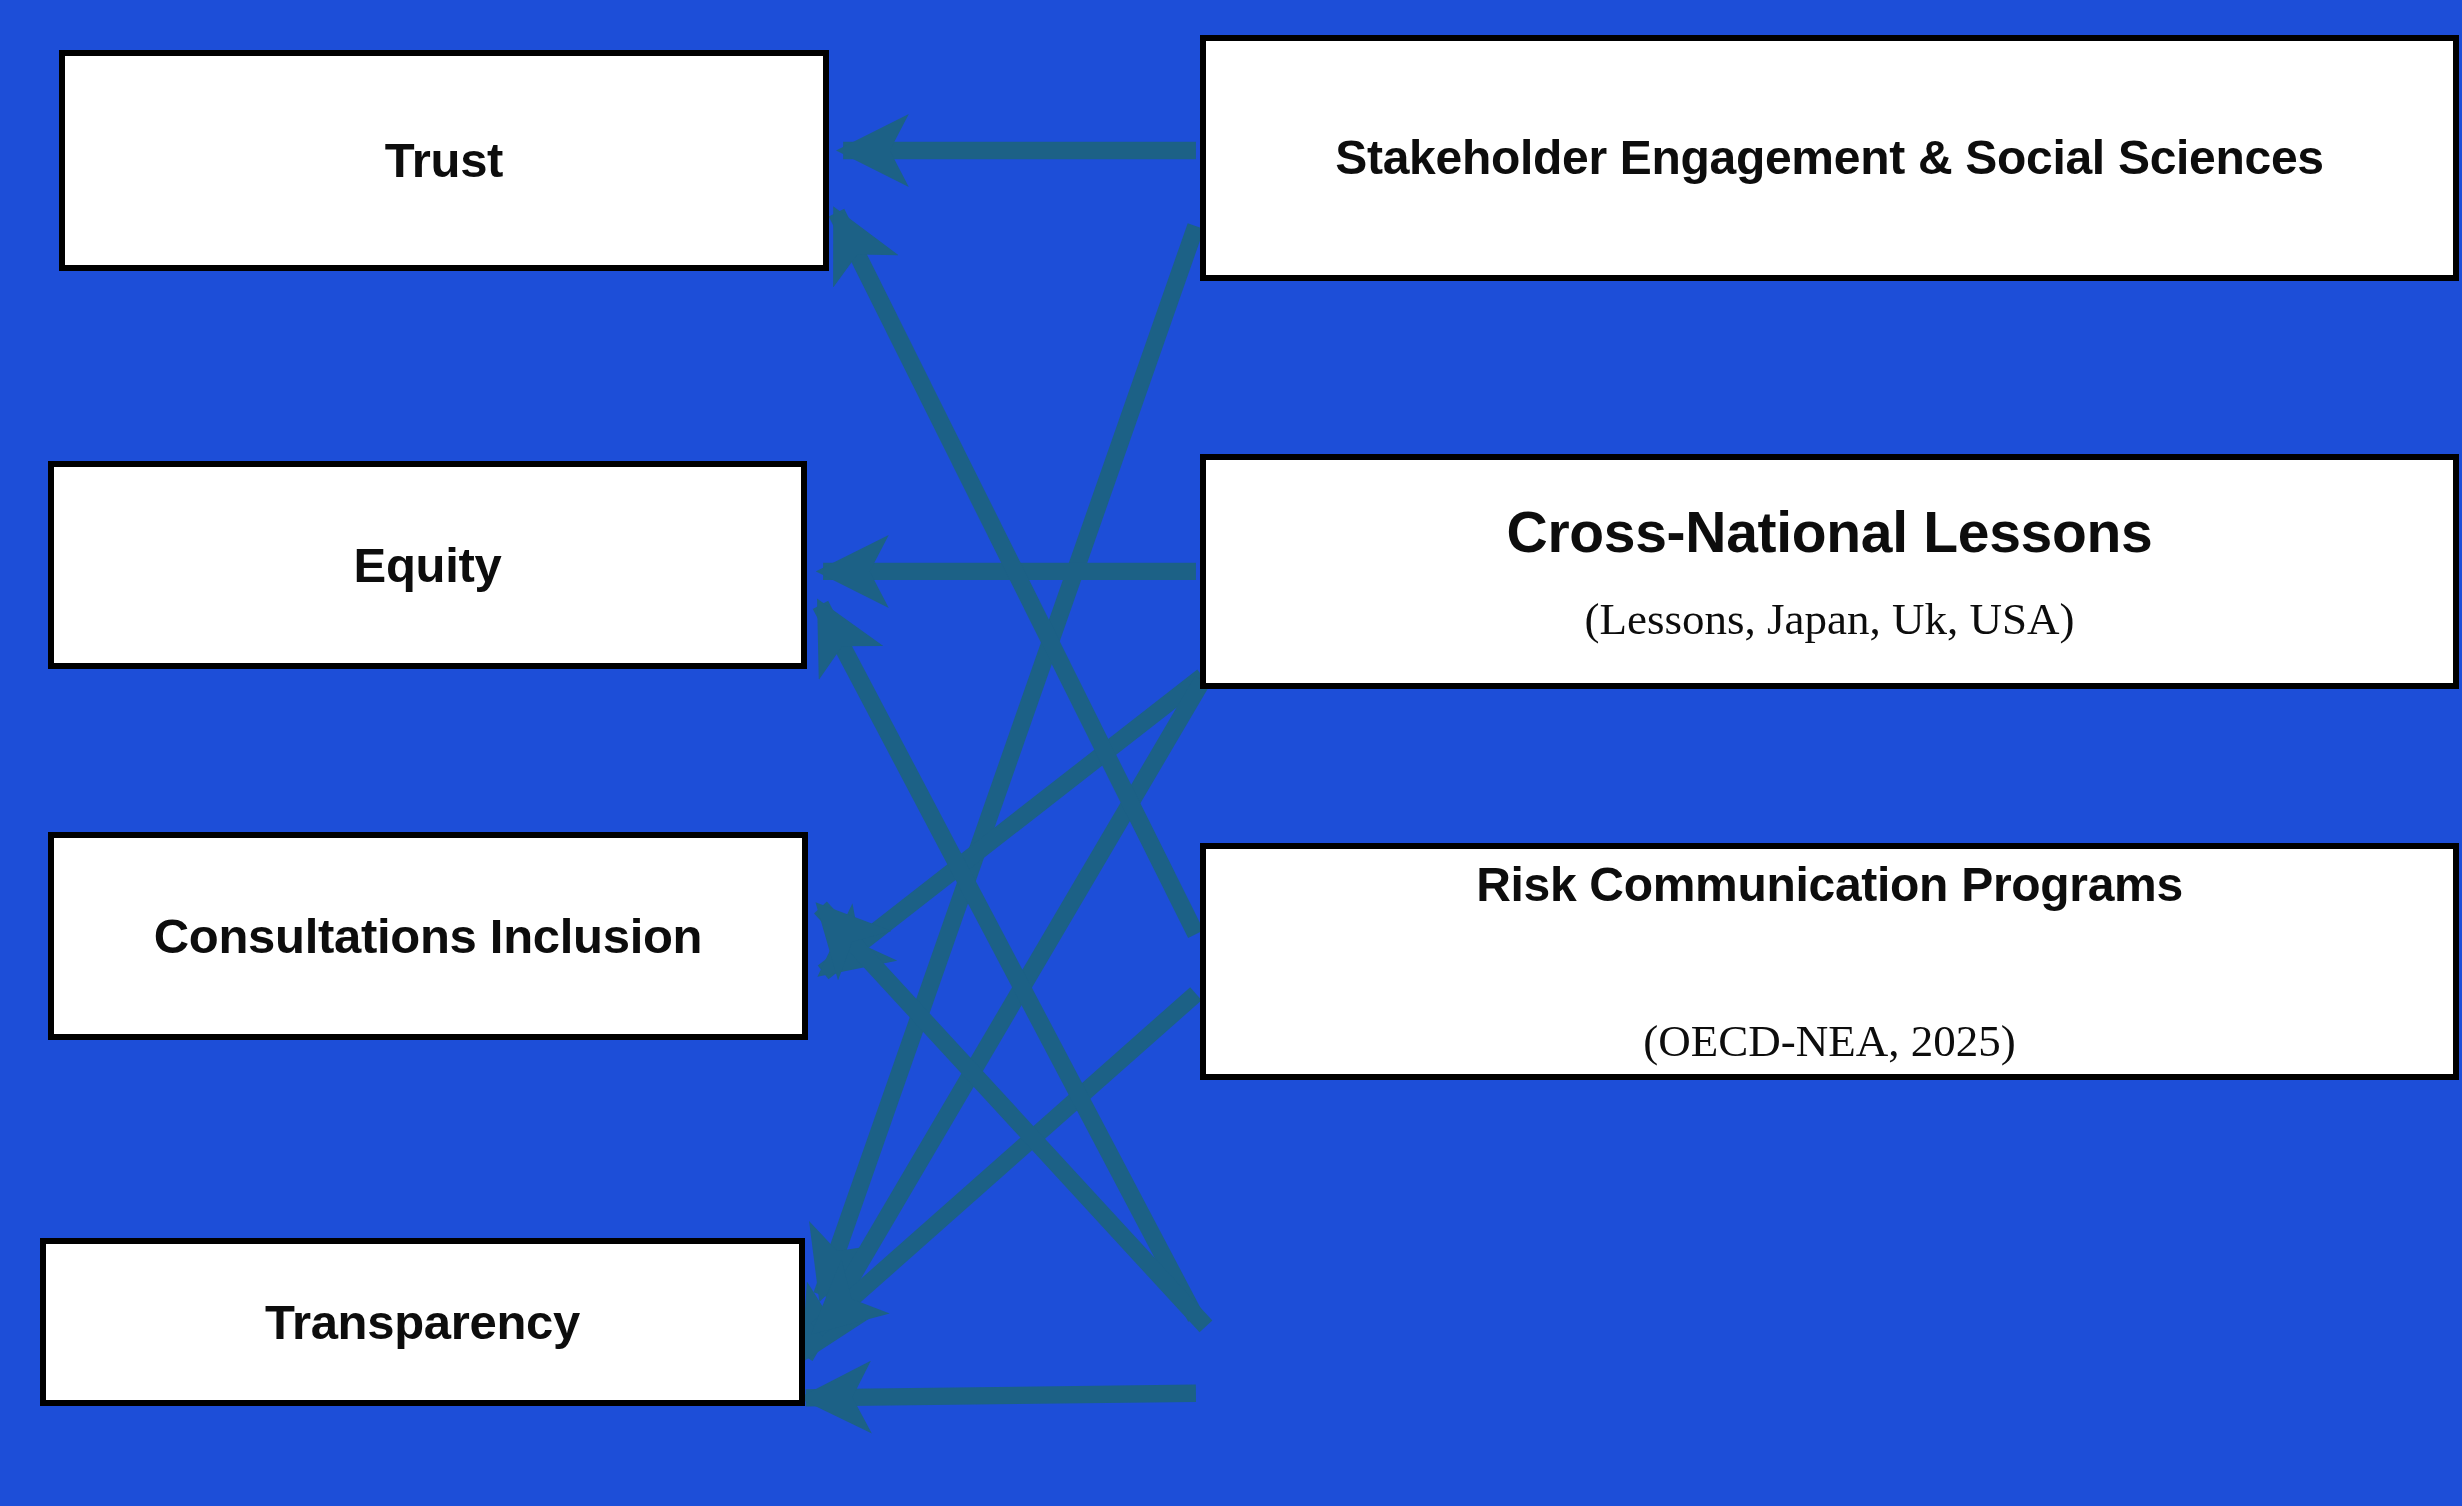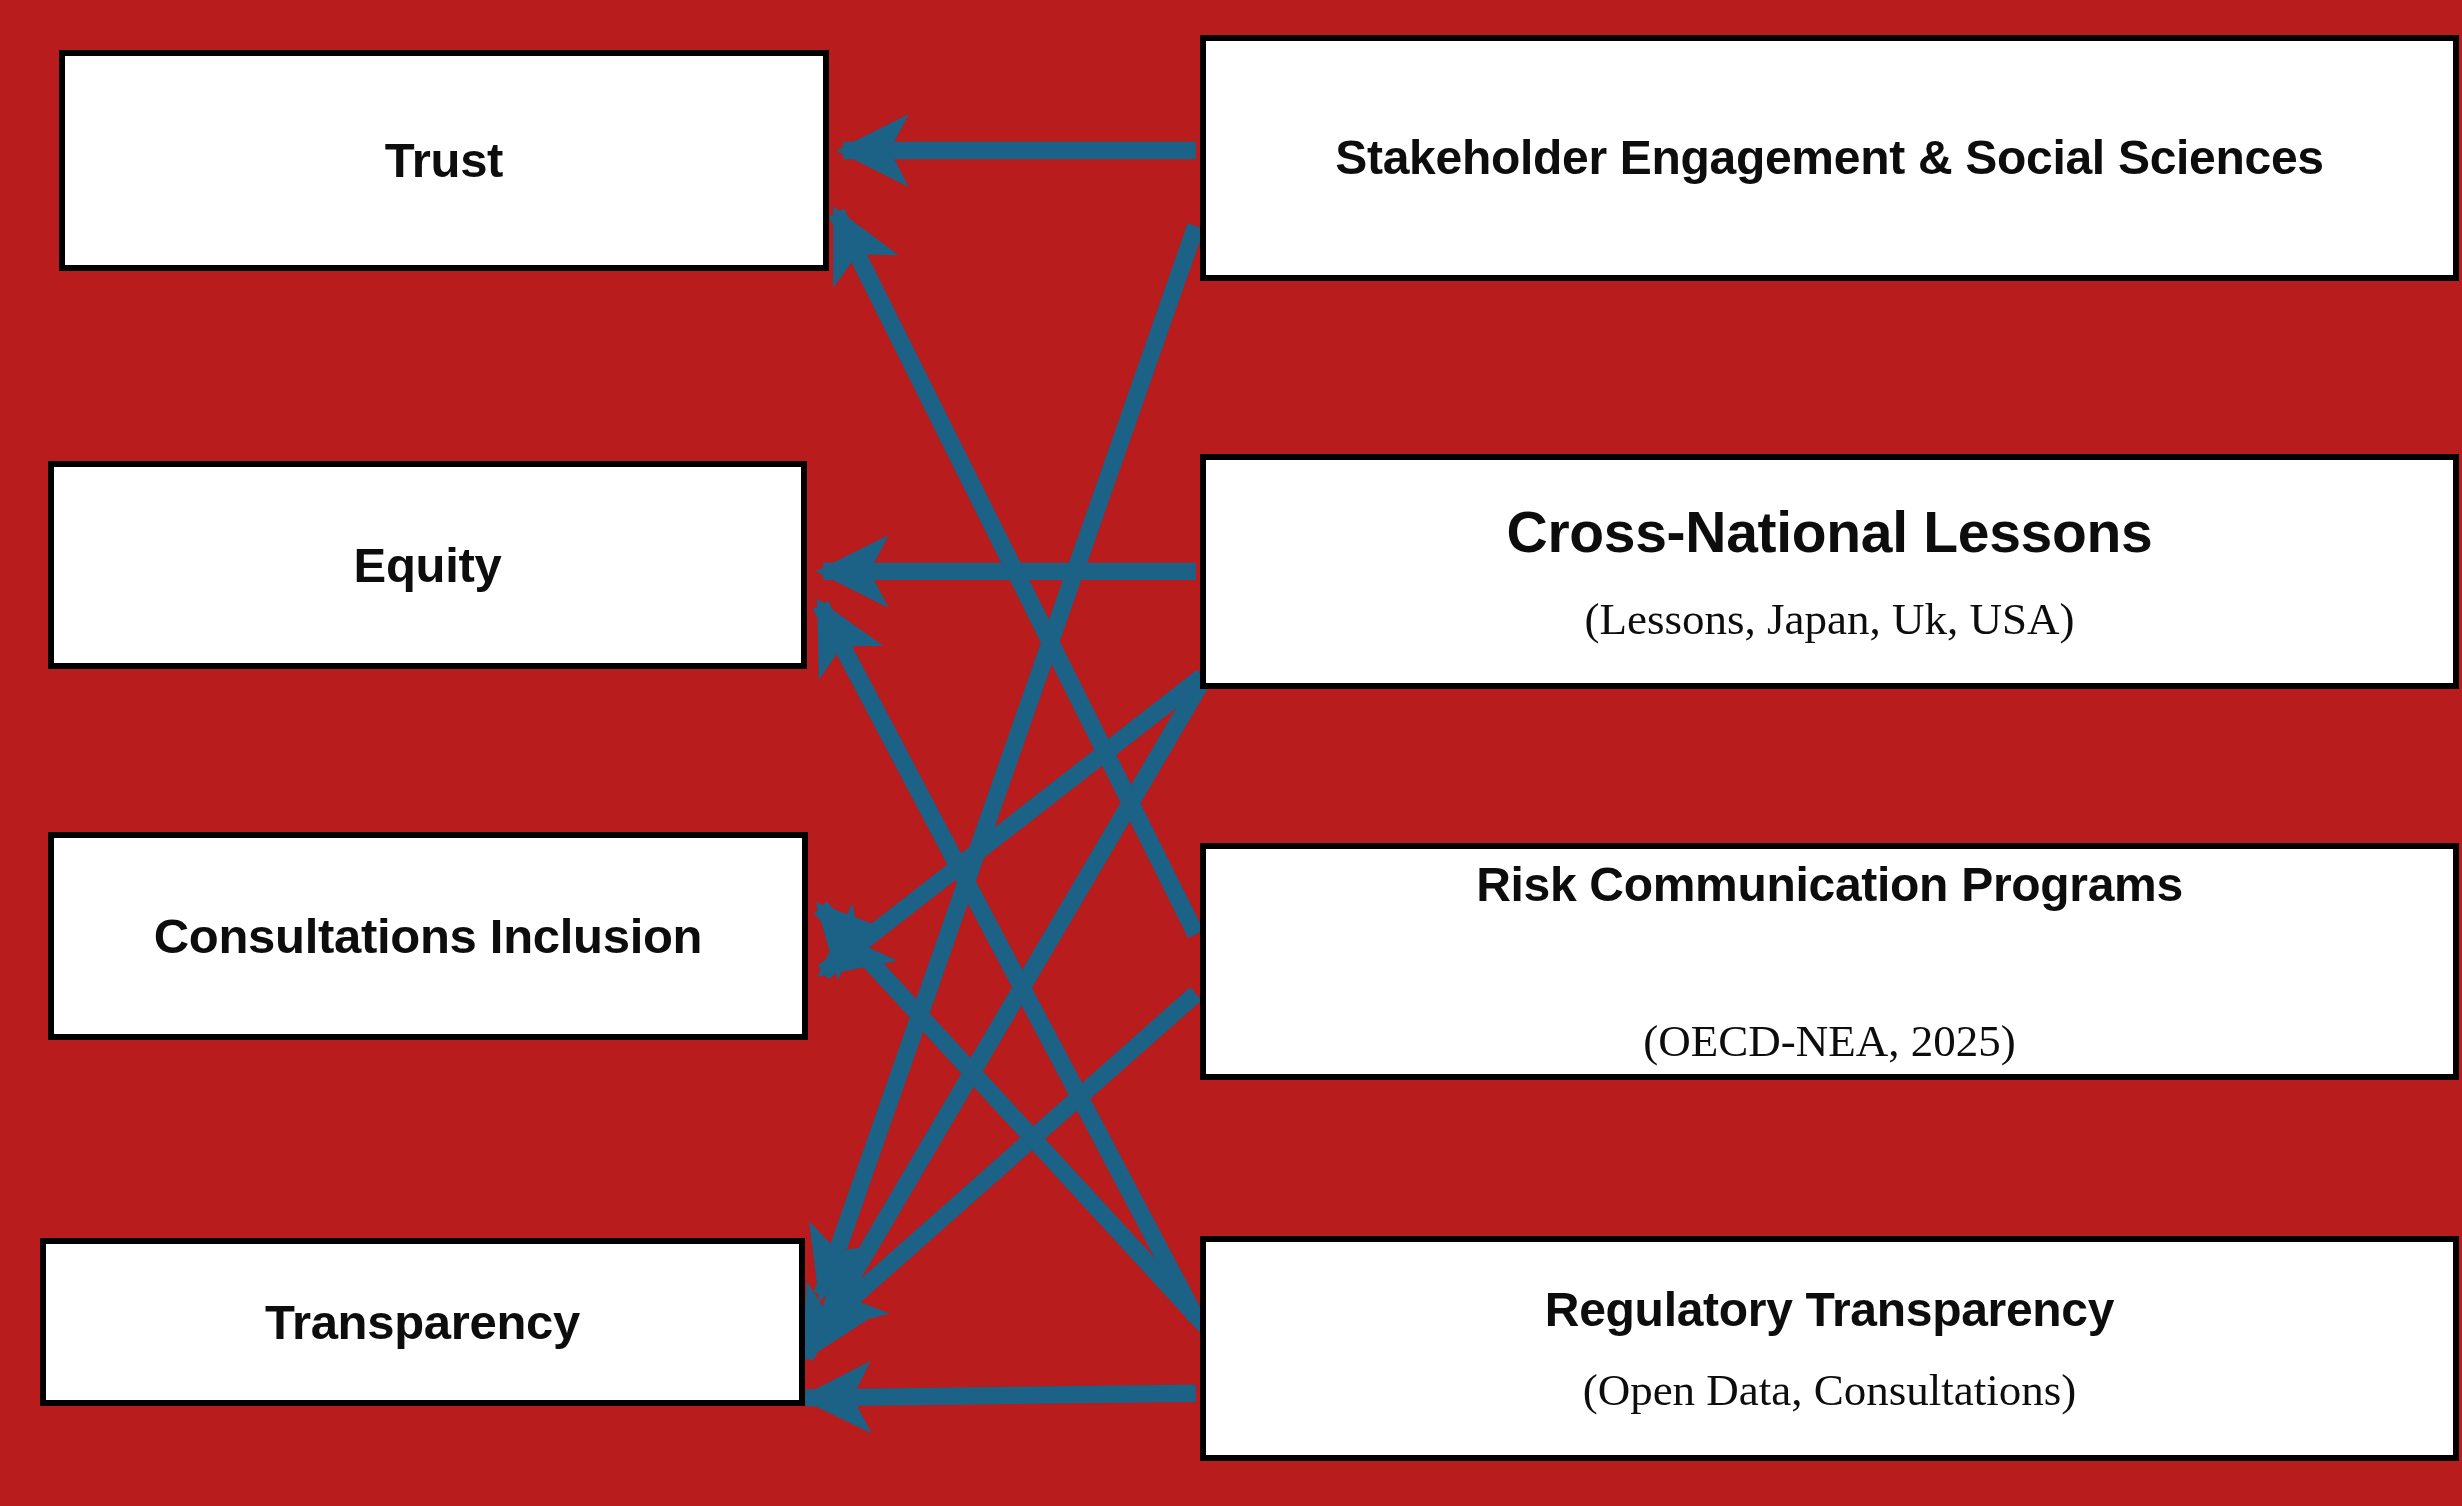--- a/index.html
+++ b/index.html
@@ -8,21 +8,21 @@
     padding: 0;
     background: #ffffff;
   }
   body {
     font-family: "Liberation Sans", sans-serif;
   }
   #diagram-root {
     position: relative;
     width: 2462px;
     height: 1507px;
-    background: #b91c1c;
+    background: #1d4ed8;
     overflow: hidden;
   }
   #edge-layer {
     position: absolute;
     left: 0;
     top: 0;
     width: 2462px;
     height: 1507px;
     z-index: 1;
     pointer-events: none;
@@ -133,19 +133,15 @@
   <div class="node-box" id="node-lessons">
     <div class="node-title">Cross-National Lessons</div>
     <div class="node-sub">(Lessons, Japan, Uk, USA)</div>
   </div>
 
   <div class="node-box" id="node-riskcomm">
     <div class="node-title">Risk Communication Programs</div>
     <div class="node-sub">(OECD-NEA, 2025)</div>
   </div>
 
-  <div class="node-box" id="node-regulatory">
-    <div class="node-title">Regulatory Transparency</div>
-    <div class="node-sub">(Open Data, Consultations)</div>
-  </div>
 
 </div>
 
 
 </body></html>

